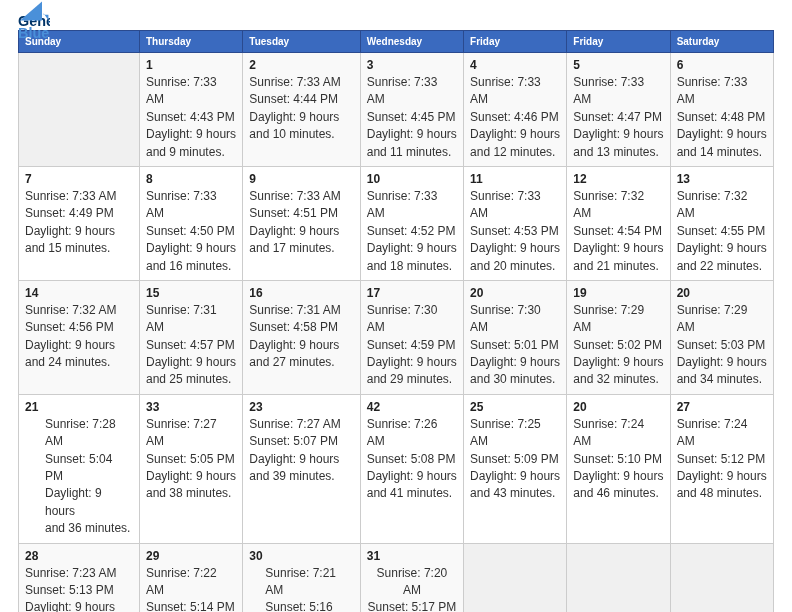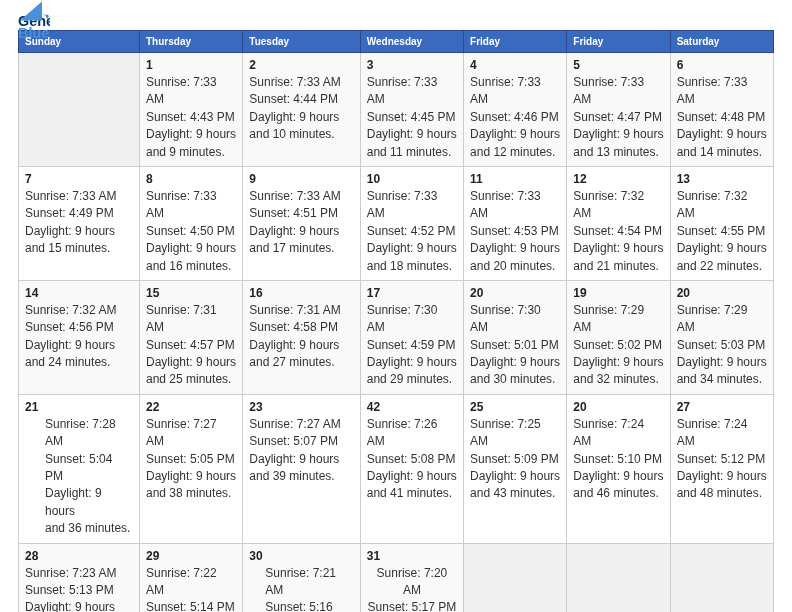--- a/index.html
+++ b/index.html
@@ -282,21 +282,21 @@
         </tr>
         <tr>
           <td>
             <span class="day-num">21</span>
             <div class="day-info" style="white-space: pre-line; margin-left: 20px;">Sunrise: 7:28 AM
 Sunset: 5:04 PM
 Daylight: 9 hours
 and 36 minutes.</div>
           </td>
           <td>
-            <span class="day-num">22</span>
+            <span class="day-num">33</span>
             <div class="day-info" style="white-space: pre-line;">Sunrise: 7:27 AM
 Sunset: 5:05 PM
 Daylight: 9 hours
 and 38 minutes.</div>
           </td>
           <td>
             <span class="day-num">23</span>
             <div class="day-info" style="white-space: pre-line;">Sunrise: 7:27 AM
 Sunset: 5:07 PM
 Daylight: 9 hours

